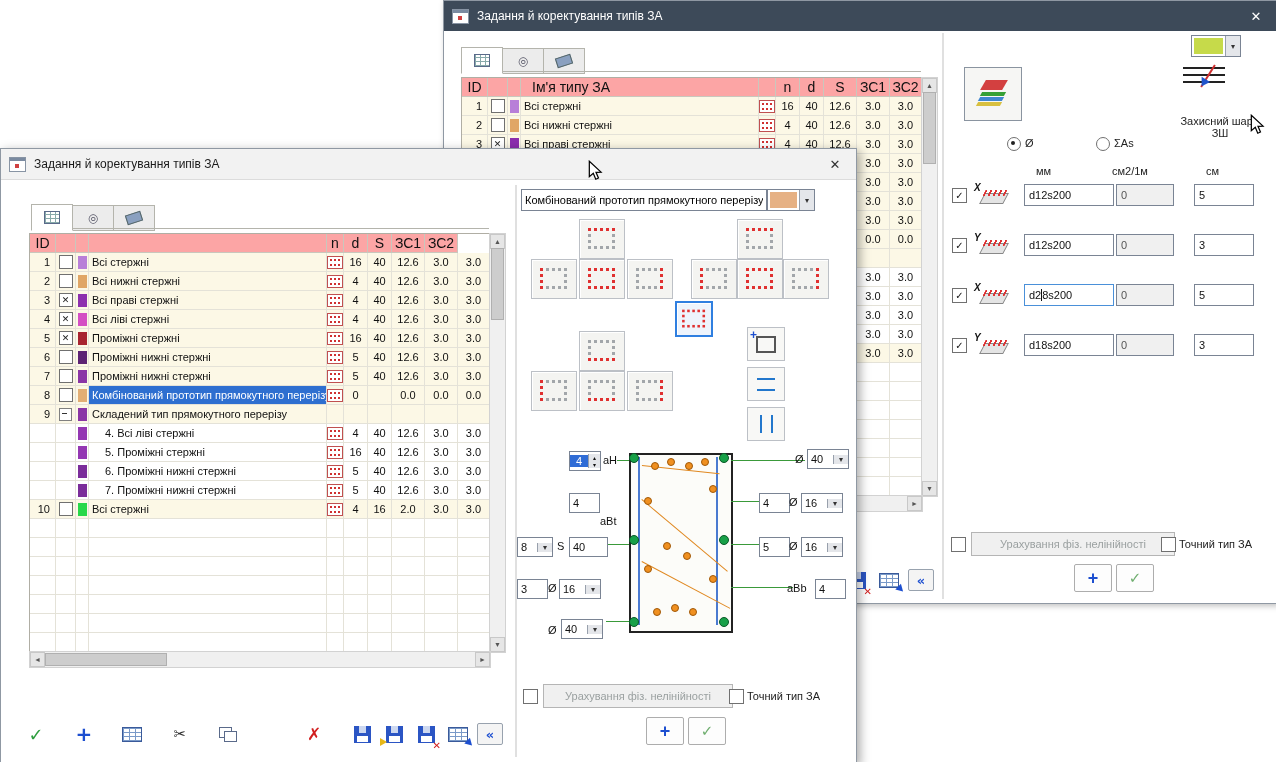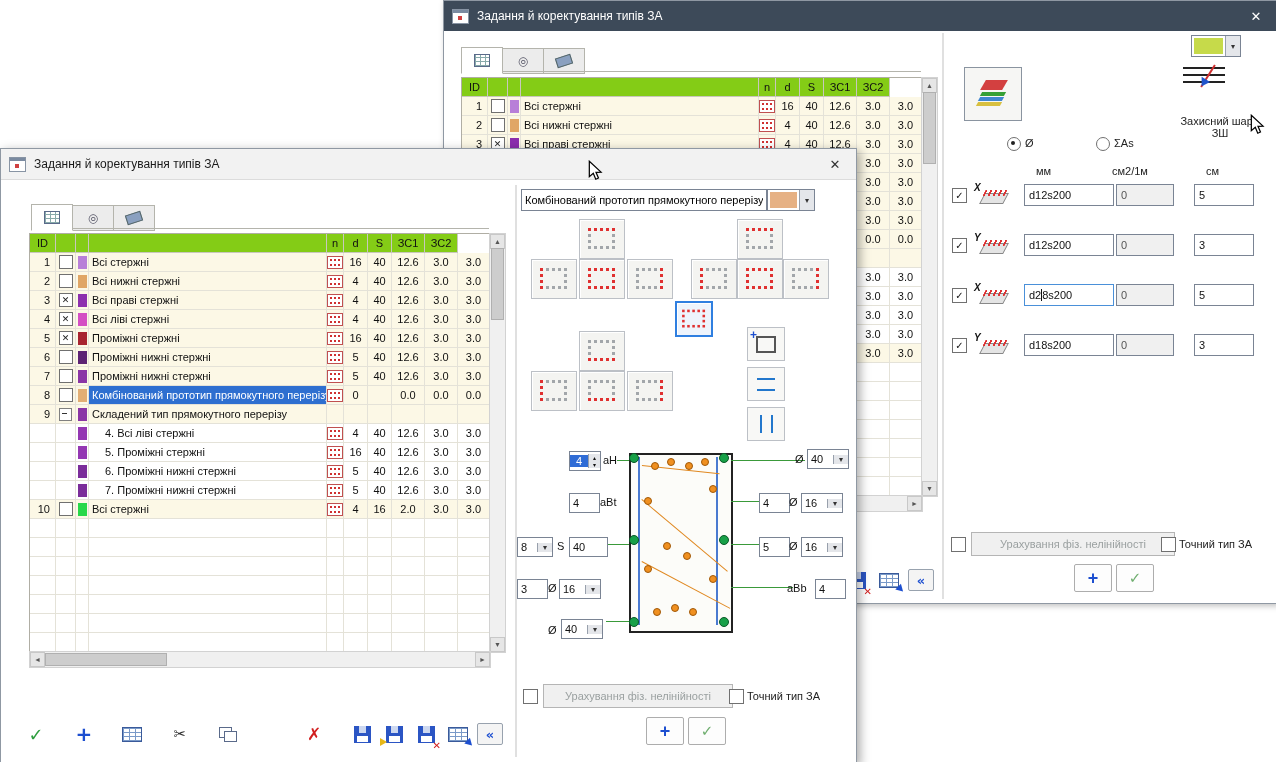--- a/index.html
+++ b/index.html
@@ -22,21 +22,21 @@
   .ti-grid{width:14px;height:11px;border:1px solid #5a6a8a;background:
      repeating-linear-gradient(90deg,#8aa 0 1px,transparent 1px 5px),
      repeating-linear-gradient(0deg,#8aa 0 1px,transparent 1px 4px),#fff;}
   .ti-circle{font-size:12px;color:#556;line-height:12px;}
   .ti-eraser{width:14px;height:8px;background:#8aa0c0;border:1px solid #566;transform:rotate(-18deg);}
   
   .dtable{position:absolute;border:1px solid #b0aea4;background:#fff;overflow:hidden;}
   .trow{display:grid;grid-template-columns:26px 20px 13px 238px 17px 24px 24px 33px 33px 32px;height:19px;}
   .tc{border-right:1px solid #e4e2d8;border-bottom:1px solid #e4e2d8;overflow:hidden;white-space:nowrap;
       display:flex;align-items:center;justify-content:center;line-height:18px;}
-  .trow.thead .tc{background:#84cc16;border-right:1px solid #c9c7bd;border-bottom:1px solid #c9c7bd;font-size:11px;}
+  .trow.thead .tc{background:#fca5a5;border-right:1px solid #c9c7bd;border-bottom:1px solid #c9c7bd;font-size:14px;}
   .trow.thead .tc.h3{justify-content:flex-start;padding-left:11px;}
   .trow.data{background:#fcf8e6;}
   .trow.data.child{background:#fff;}
   .tc.id{justify-content:flex-end;padding-right:5px;}
   .tc.name{justify-content:flex-start;padding-left:3px;}
   .trow.child .tc.name{padding-left:16px;}
   .tc.name.sel{background:#2e6fd0;color:#fff;}
   .sw{width:9px;height:13px;}
   .cb{width:12px;height:12px;border:1px solid #707070;background:#fff;font-size:9px;font-weight:bold;
       display:flex;align-items:center;justify-content:center;color:#222;}
@@ -163,20 +163,21 @@
         <span class="ti-eraser"></span>
       </div>
     <div class="tabline" style="left:17px;top:70px;width:460px;"></div>
 
     <div class="dtable" id="bt-wrap" style="left:17px;top:76px;width:460px;height:418px;">
       <div id="bt-body">
           <div class="trow thead">
             <div class="tc h h0">ID</div>
             <div class="tc h h1"></div>
             <div class="tc h h2"></div>
+            <div class="tc h h3">Ім'я типу ЗА</div>
             <div class="tc h h4"></div>
             <div class="tc h h5">n</div>
             <div class="tc h h6">d</div>
             <div class="tc h h7">S</div>
             <div class="tc h h8">ЗС1</div>
             <div class="tc h h9">ЗС2</div>
           </div>
           <div class="trow data">
             <div class="tc id">1</div>
             <div class="tc ck">
@@ -1309,21 +1310,21 @@
       <span class="spv">4</span>
       <span class="spar">
           <i class="su"></i>
           <i class="sd"></i>
         </span>
     </div>
     <span class="lbl" style="left:602px;top:305px;">aH</span>
     <div class="fld" style="left:568px;top:344px;width:26px;">
         <span>4</span>
       </div>
-    <span class="lbl" style="left:599px;top:347px;">aBt</span>
+    <span class="lbl" style="left:599px;top:366px;">aBt</span>
     <div class="fld dd" style="left:516px;top:388px;width:34px;">
         <span class="ddv">8</span>
         <span class="da"></span>
       </div>
     <span class="lbl" style="left:556px;top:391px;">S</span>
     <div class="fld" style="left:568px;top:388px;width:34px;">
         <span>40</span>
       </div>
     <div class="fld" style="left:516px;top:430px;width:26px;">
         <span>3</span>

